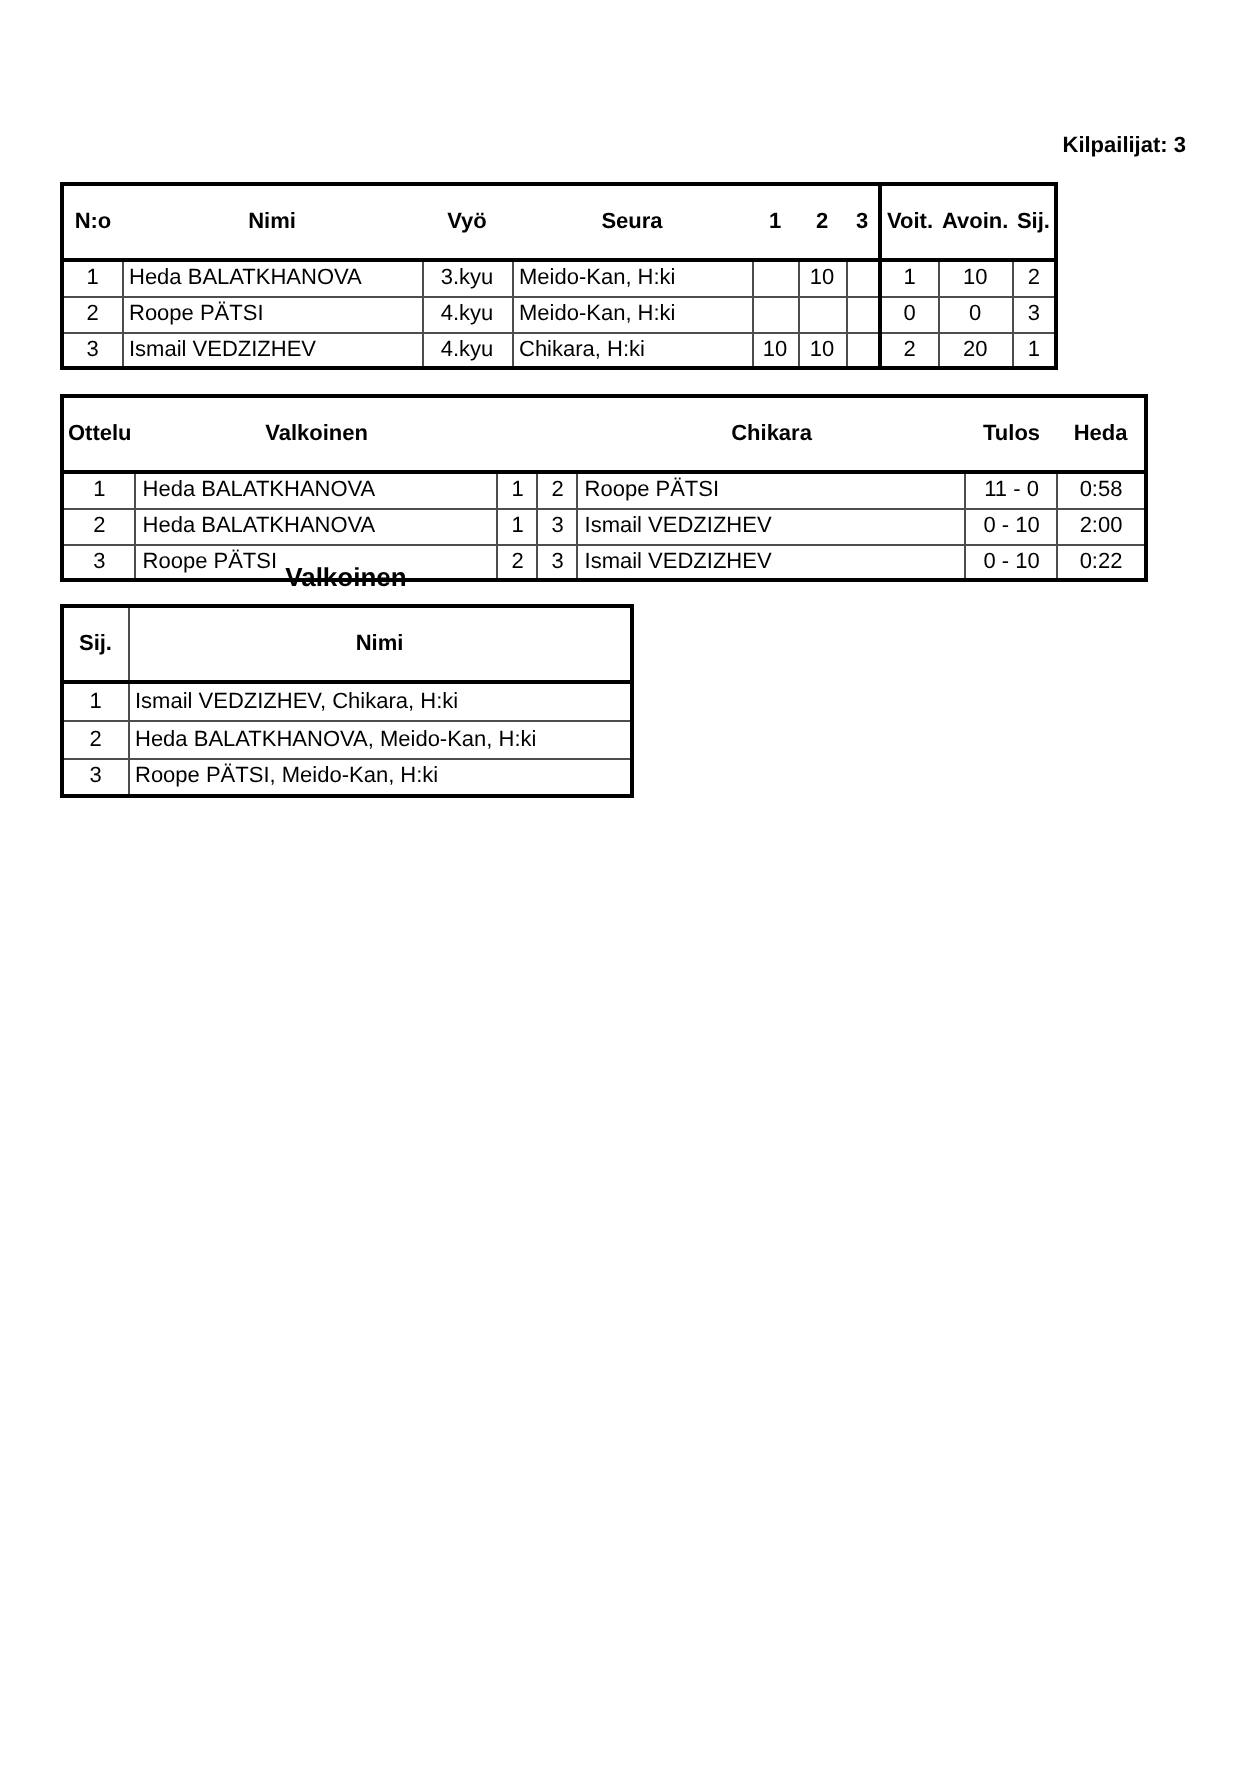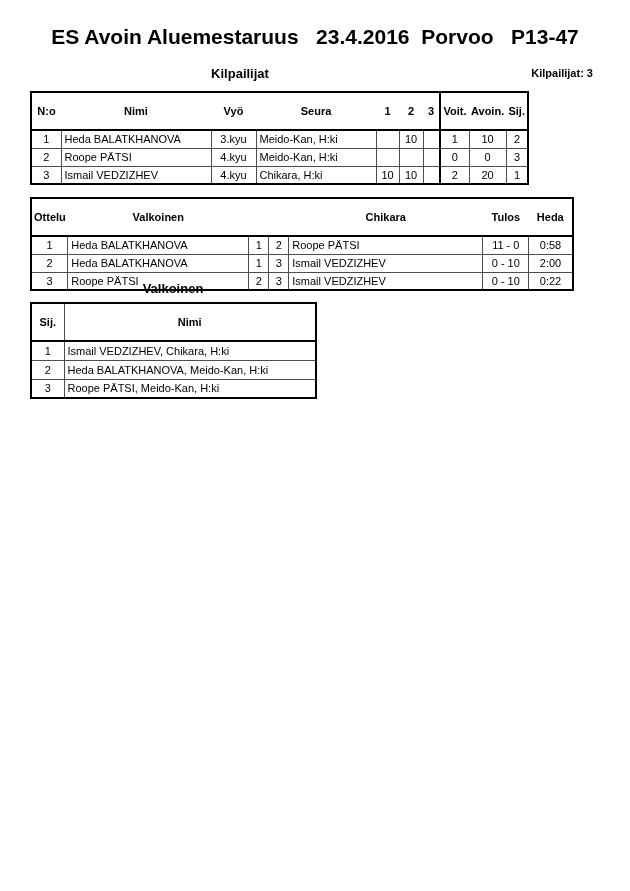--- a/index.html
+++ b/index.html
@@ -46,24 +46,22 @@
   .ac { text-align:center; }
   th.al { padding-left:2px; }
   .thickl { border-left:2px solid #000 !important; }
   .hdiv   { border-left:1px solid #4d4d4d !important; }
 </style>
 </head>
 <body>
 
 <div class="page">
 
-  <div class="title">ES Avoin Aluemestaruus   23.4.2016  Porvoo   P13-47</div>
   <div class="count">Kilpailijat: 3</div>
 
-  <div class="sec-heading" id="h-kilpailijat">Kilpailijat</div>
 
   <table class="grid" id="t-kilpailijat">
     <colgroup>
       <col style="width:30px">
         <col style="width:150px">
         <col style="width:45px">
         <col style="width:120px">
       <col style="width:23px">
         <col style="width:24px">
         <col style="width:17px">

